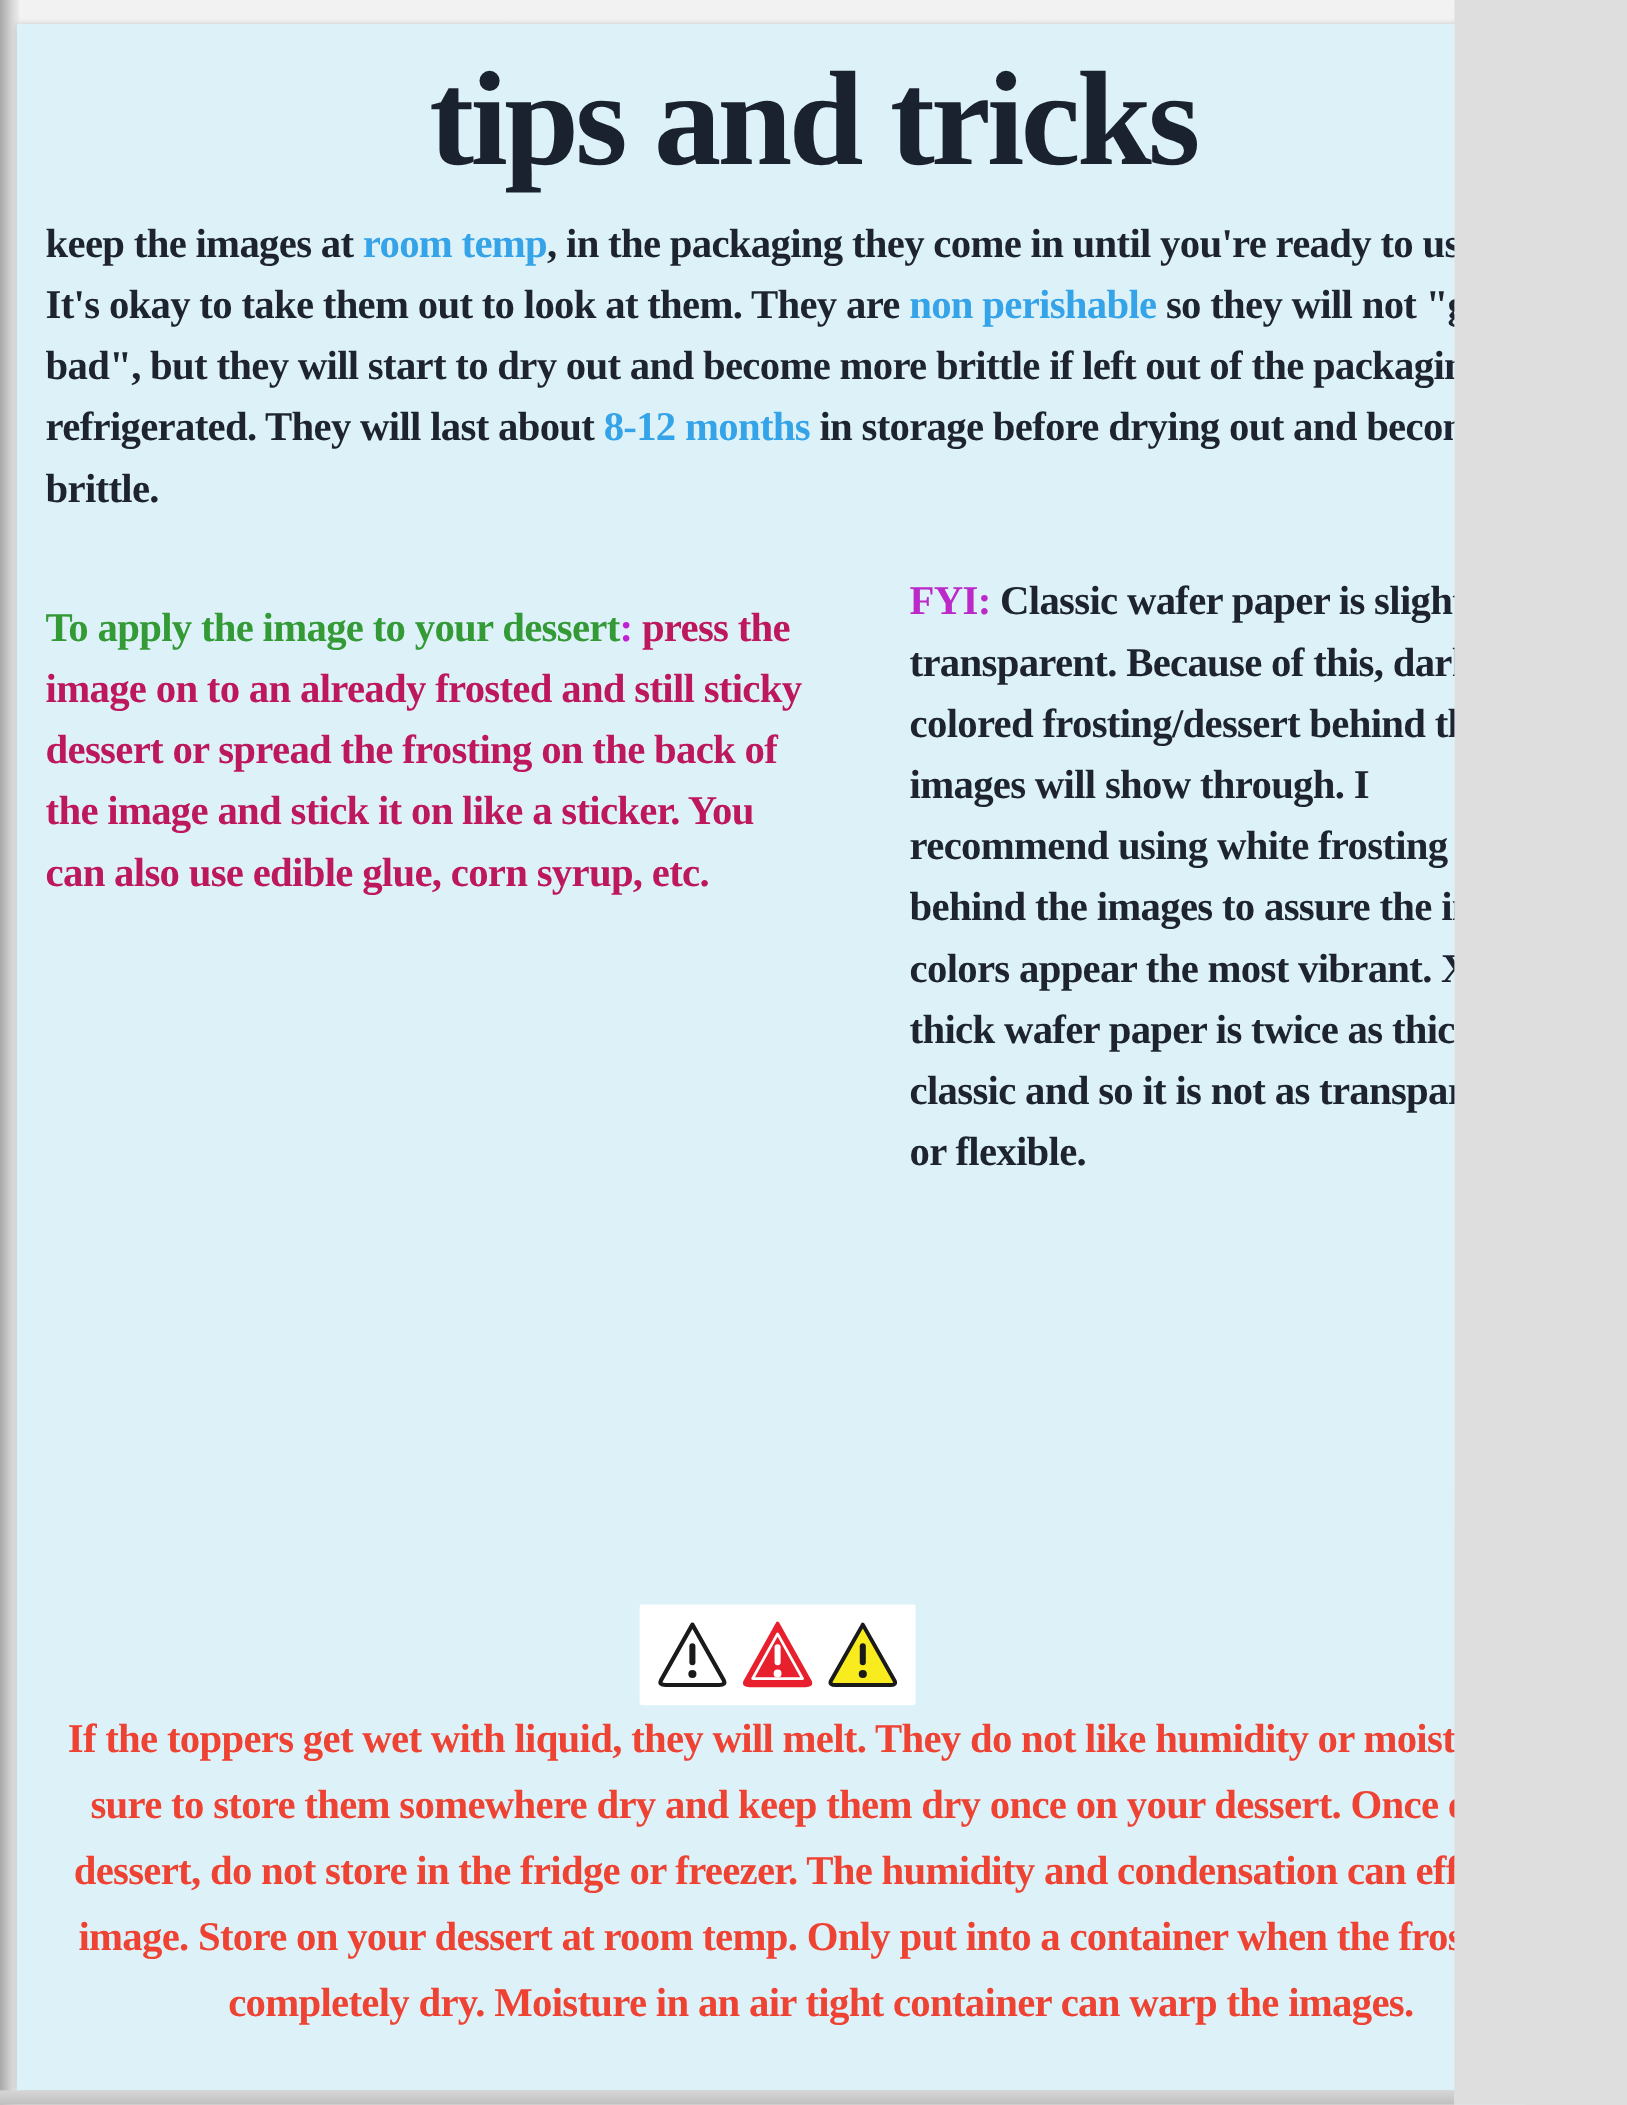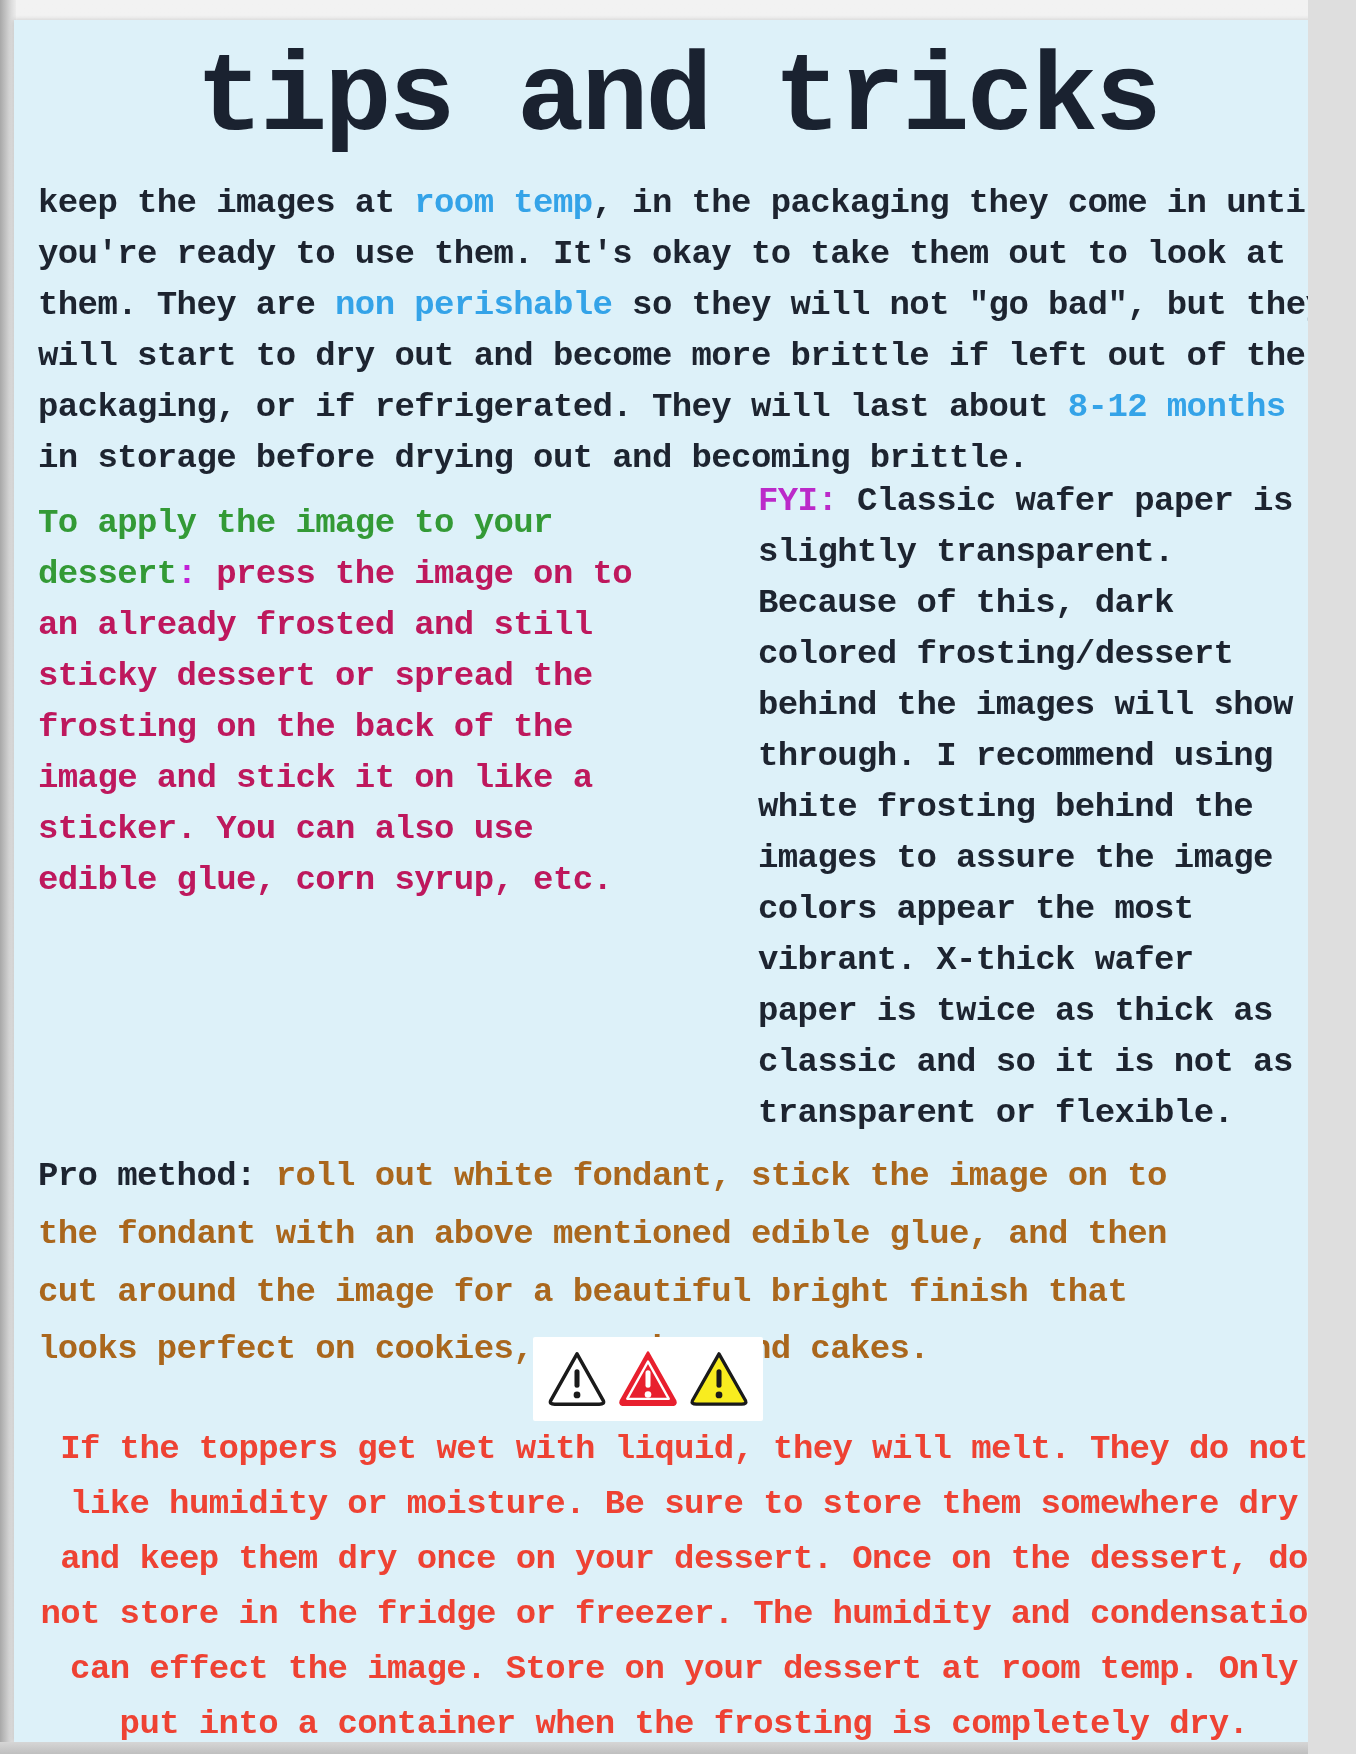--- a/index.html
+++ b/index.html
@@ -1,21 +1,21 @@
 <!DOCTYPE html>
 <html><head>
 <meta charset="utf-8">
 <style>
   * { margin:0; padding:0; box-sizing:border-box; }
   body { background:#dedede; }
   .page {
     position:relative;
-    width:1308px; height:1754px;
+    width:1212px; height:1754px;
     background:linear-gradient(180deg,#f2f2f2 0%, #ececec 60%, #e3e3e3 100%);
-    font-family:Liberation Mono, monospace;
+    font-family:Liberation Serif, serif;
     overflow:hidden;
     padding-left:44px;
   }
   .page::before {
     content:""; position:absolute; left:0; top:0; bottom:0; width:16px;
     background:linear-gradient(90deg,#a8a8a8 0%, #dcdcdc 70%, #ececec 100%);
   }
   .page::after {
     content:""; position:absolute; left:0; right:0; bottom:0; height:12px;
     background:linear-gradient(180deg,#d6d6d6 0%, #bfbfbf 100%);
@@ -60,21 +60,20 @@
 
     <h1 class="title" style="color: rgb(26, 34, 48);">tips and tricks</h1>
 
     <p class="para intro"><span style="color: rgb(29, 36, 48);">keep the images at </span><span style="color: rgb(52, 163, 232);">room temp</span><span style="color: rgb(29, 36, 48);">, in the packaging they come in until you're ready to use them. It's okay to take them out to look at them. They are </span><span style="color: rgb(52, 163, 232);">non perishable</span><span style="color: rgb(29, 36, 48);"> so they will not "go bad", but they will start to dry out and become more brittle if left out of the packaging, or if refrigerated. They will last about </span><span style="color: rgb(52, 163, 232);">8-12 months</span><span style="color: rgb(29, 36, 48);"> in storage before drying out and becoming brittle.</span></p>
 
     <p class="para apply"><span style="color: rgb(51, 154, 54); text-align: center;">To apply the image to your dessert</span><span style="color: rgb(193, 32, 214);">:</span><span style="color: #be185d;"> press the image on to an already frosted and still sticky dessert or spread the frosting on the back of the image and stick it on like a sticker. You can also use edible glue, corn syrup, etc.</span></p>
 
 
     <p class="para fyi"><span style="color: rgb(187, 42, 201);">FYI:</span><span style="color: rgb(29, 36, 48);"> Classic wafer paper is slightly transparent. Because of this, dark colored frosting/dessert behind the images will show through. I recommend using white frosting behind the images to assure the image colors appear the most vibrant. X-thick wafer paper is twice as thick as classic and so it is not as transparent or flexible.</span></p>
 
-    <p class="para pro"><span style="color: rgb(29, 36, 48);">Pro method:</span><span style="color: rgb(170, 103, 29);"> roll out white fondant, stick the image on to the fondant with an above mentioned edible glue, and then cut around the image for a beautiful bright finish that looks perfect on cookies, cupcakes and cakes.</span></p>
 
     <div class="warnbox">
       <svg width="62" height="60" viewBox="0 0 64 62">
         <path d="M32 5 L59 53 Q61 57 55 57 L9 57 Q3 57 5 53 Z" fill="#ffffff" stroke="#1a1a1a" stroke-width="3.6" stroke-linejoin="round"></path>
         <rect x="29.4" y="21" width="5.2" height="19" rx="2.6" fill="#1a1a1a"></rect>
         <circle cx="32" cy="47.5" r="3.5" fill="#1a1a1a"></circle>
       </svg>
       <svg width="62" height="60" viewBox="0 0 64 62">
         <path d="M32 4 L60 54 Q61.5 57.5 56 57.5 L8 57.5 Q2.5 57.5 4 54 Z" fill="#e8202e" stroke="#e8202e" stroke-width="3" stroke-linejoin="round"></path>
         <path d="M32 13 L53.5 51.5 L10.5 51.5 Z" fill="none" stroke="#ffffff" stroke-width="2.4" stroke-linejoin="round"></path>

